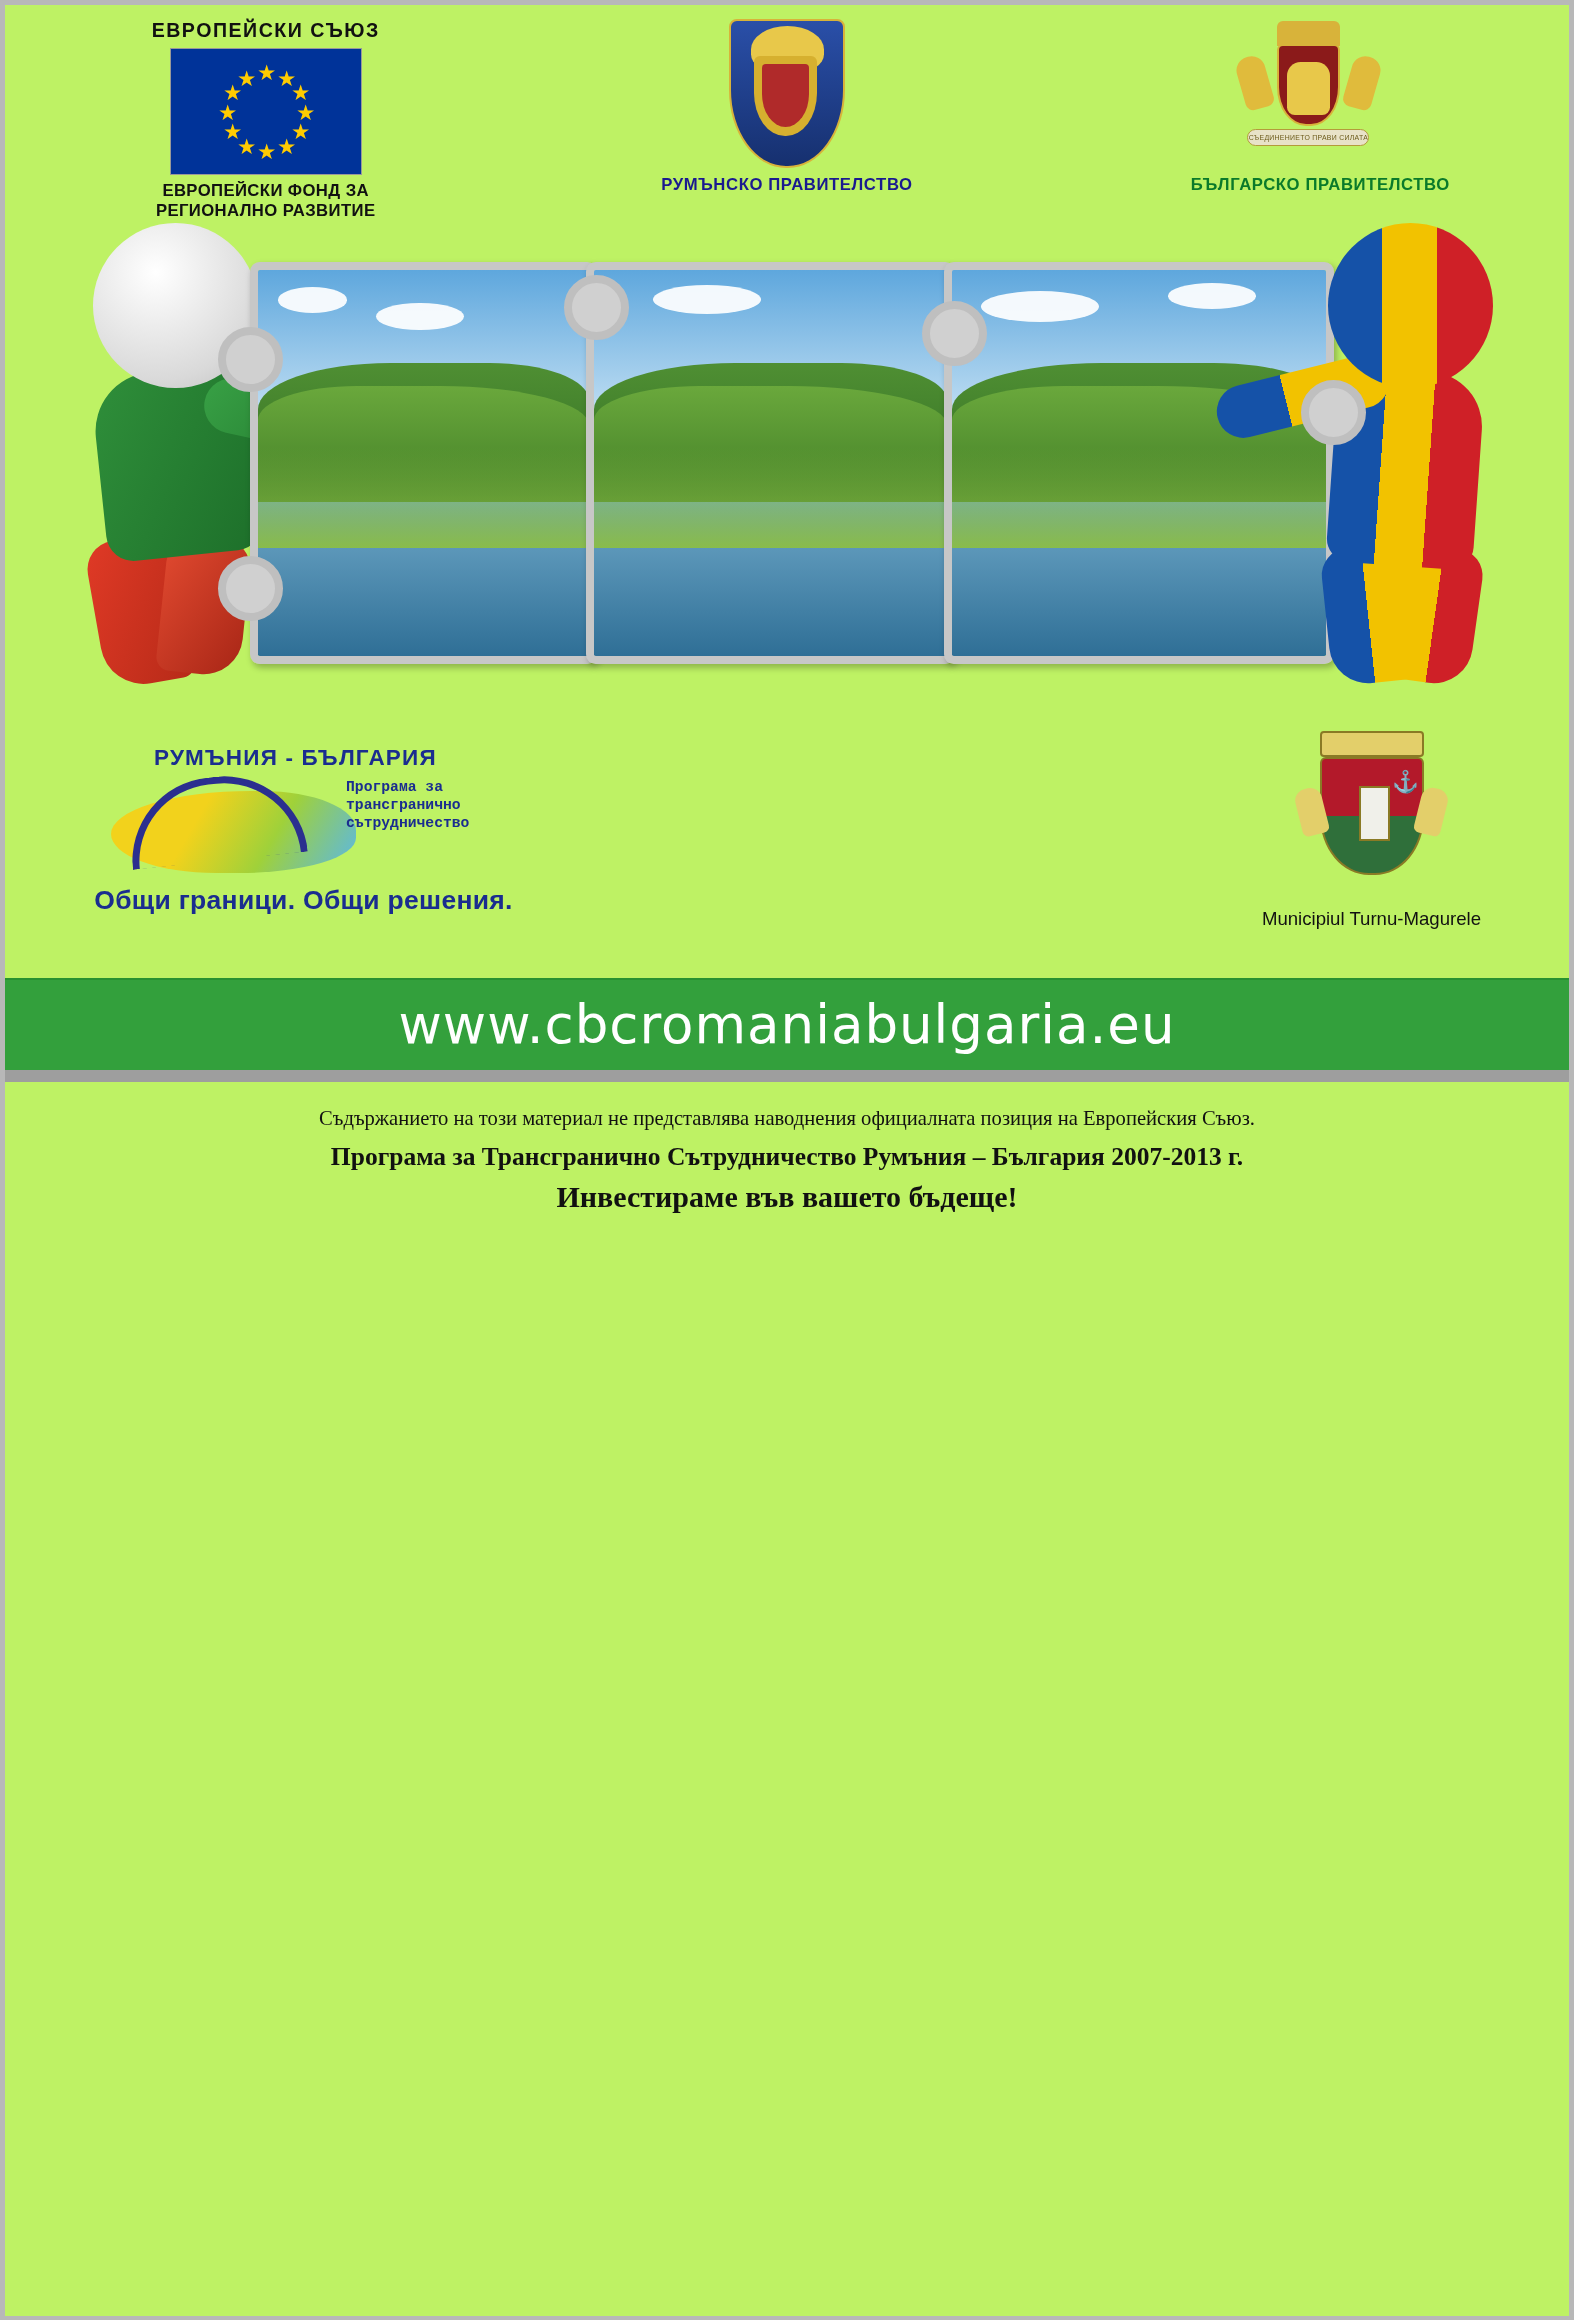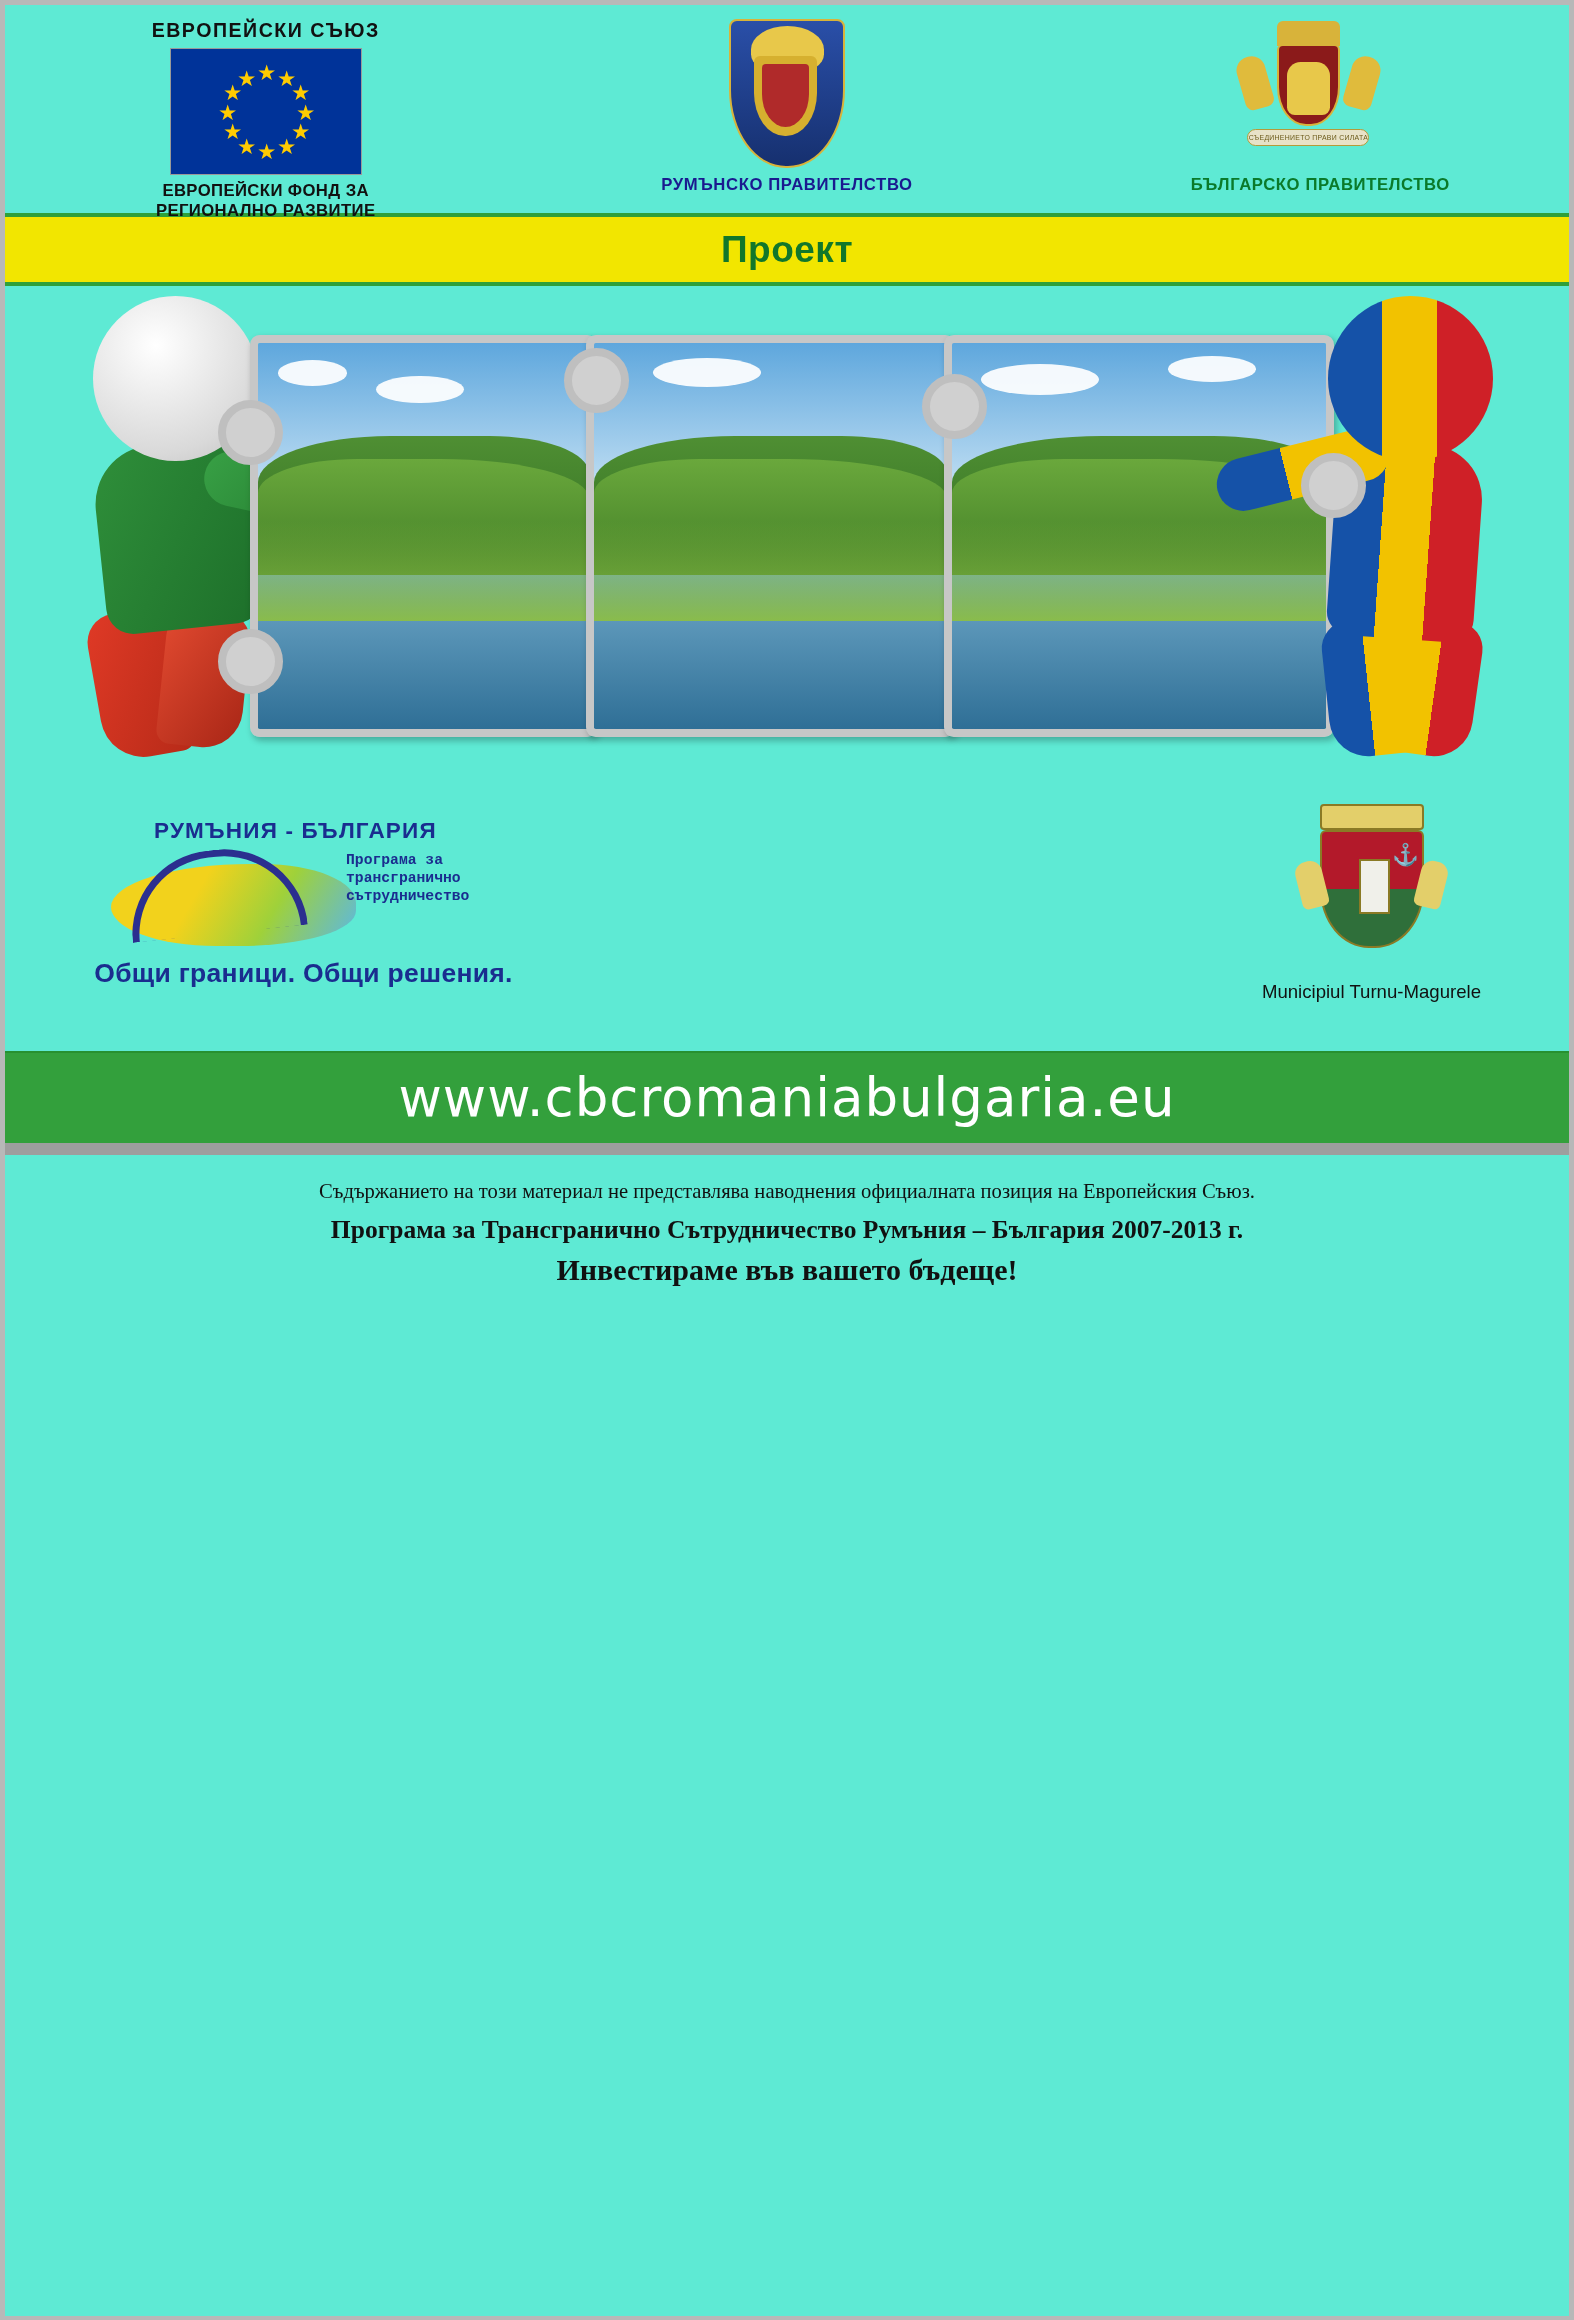--- a/index.html
+++ b/index.html
@@ -7,21 +7,21 @@
     padding: 0;
     background: #ffffff;
   }
   body {
     font-family: "Liberation Sans", sans-serif;
   }
   .poster {
     position: relative;
     width: 1574px;
     height: 2321px;
-    background: #5eead4;
+    background: #bef264;
     box-sizing: border-box;
     border: 5.9px solid #b8b8b8;
     overflow: hidden;
   }
 
   
   .header {
     position: relative;
     height: 208px;
     display: flex;
@@ -513,23 +513,20 @@
         <div class="bg-shield"></div>
         <div class="bg-lion l"></div>
         <div class="bg-lion r"></div>
         <div class="bg-lion c"></div>
         <div class="bg-ribbon">СЪЕДИНЕНИЕТО ПРАВИ СИЛАТА</div>
       </div>
       <div class="gov-label bg">БЪЛГАРСКО ПРАВИТЕЛСТВО</div>
     </div>
   </div>
 
-  <div class="project-bar">
-    <span>Проект</span>
-  </div>
 
 
   <div class="illus">
 
     <div class="person person-left">
       <div class="pl-leg1"></div>
       <div class="pl-leg2"></div>
       <div class="pl-body"></div>
       <div class="pl-arm"></div>
       <div class="pl-head"></div>

